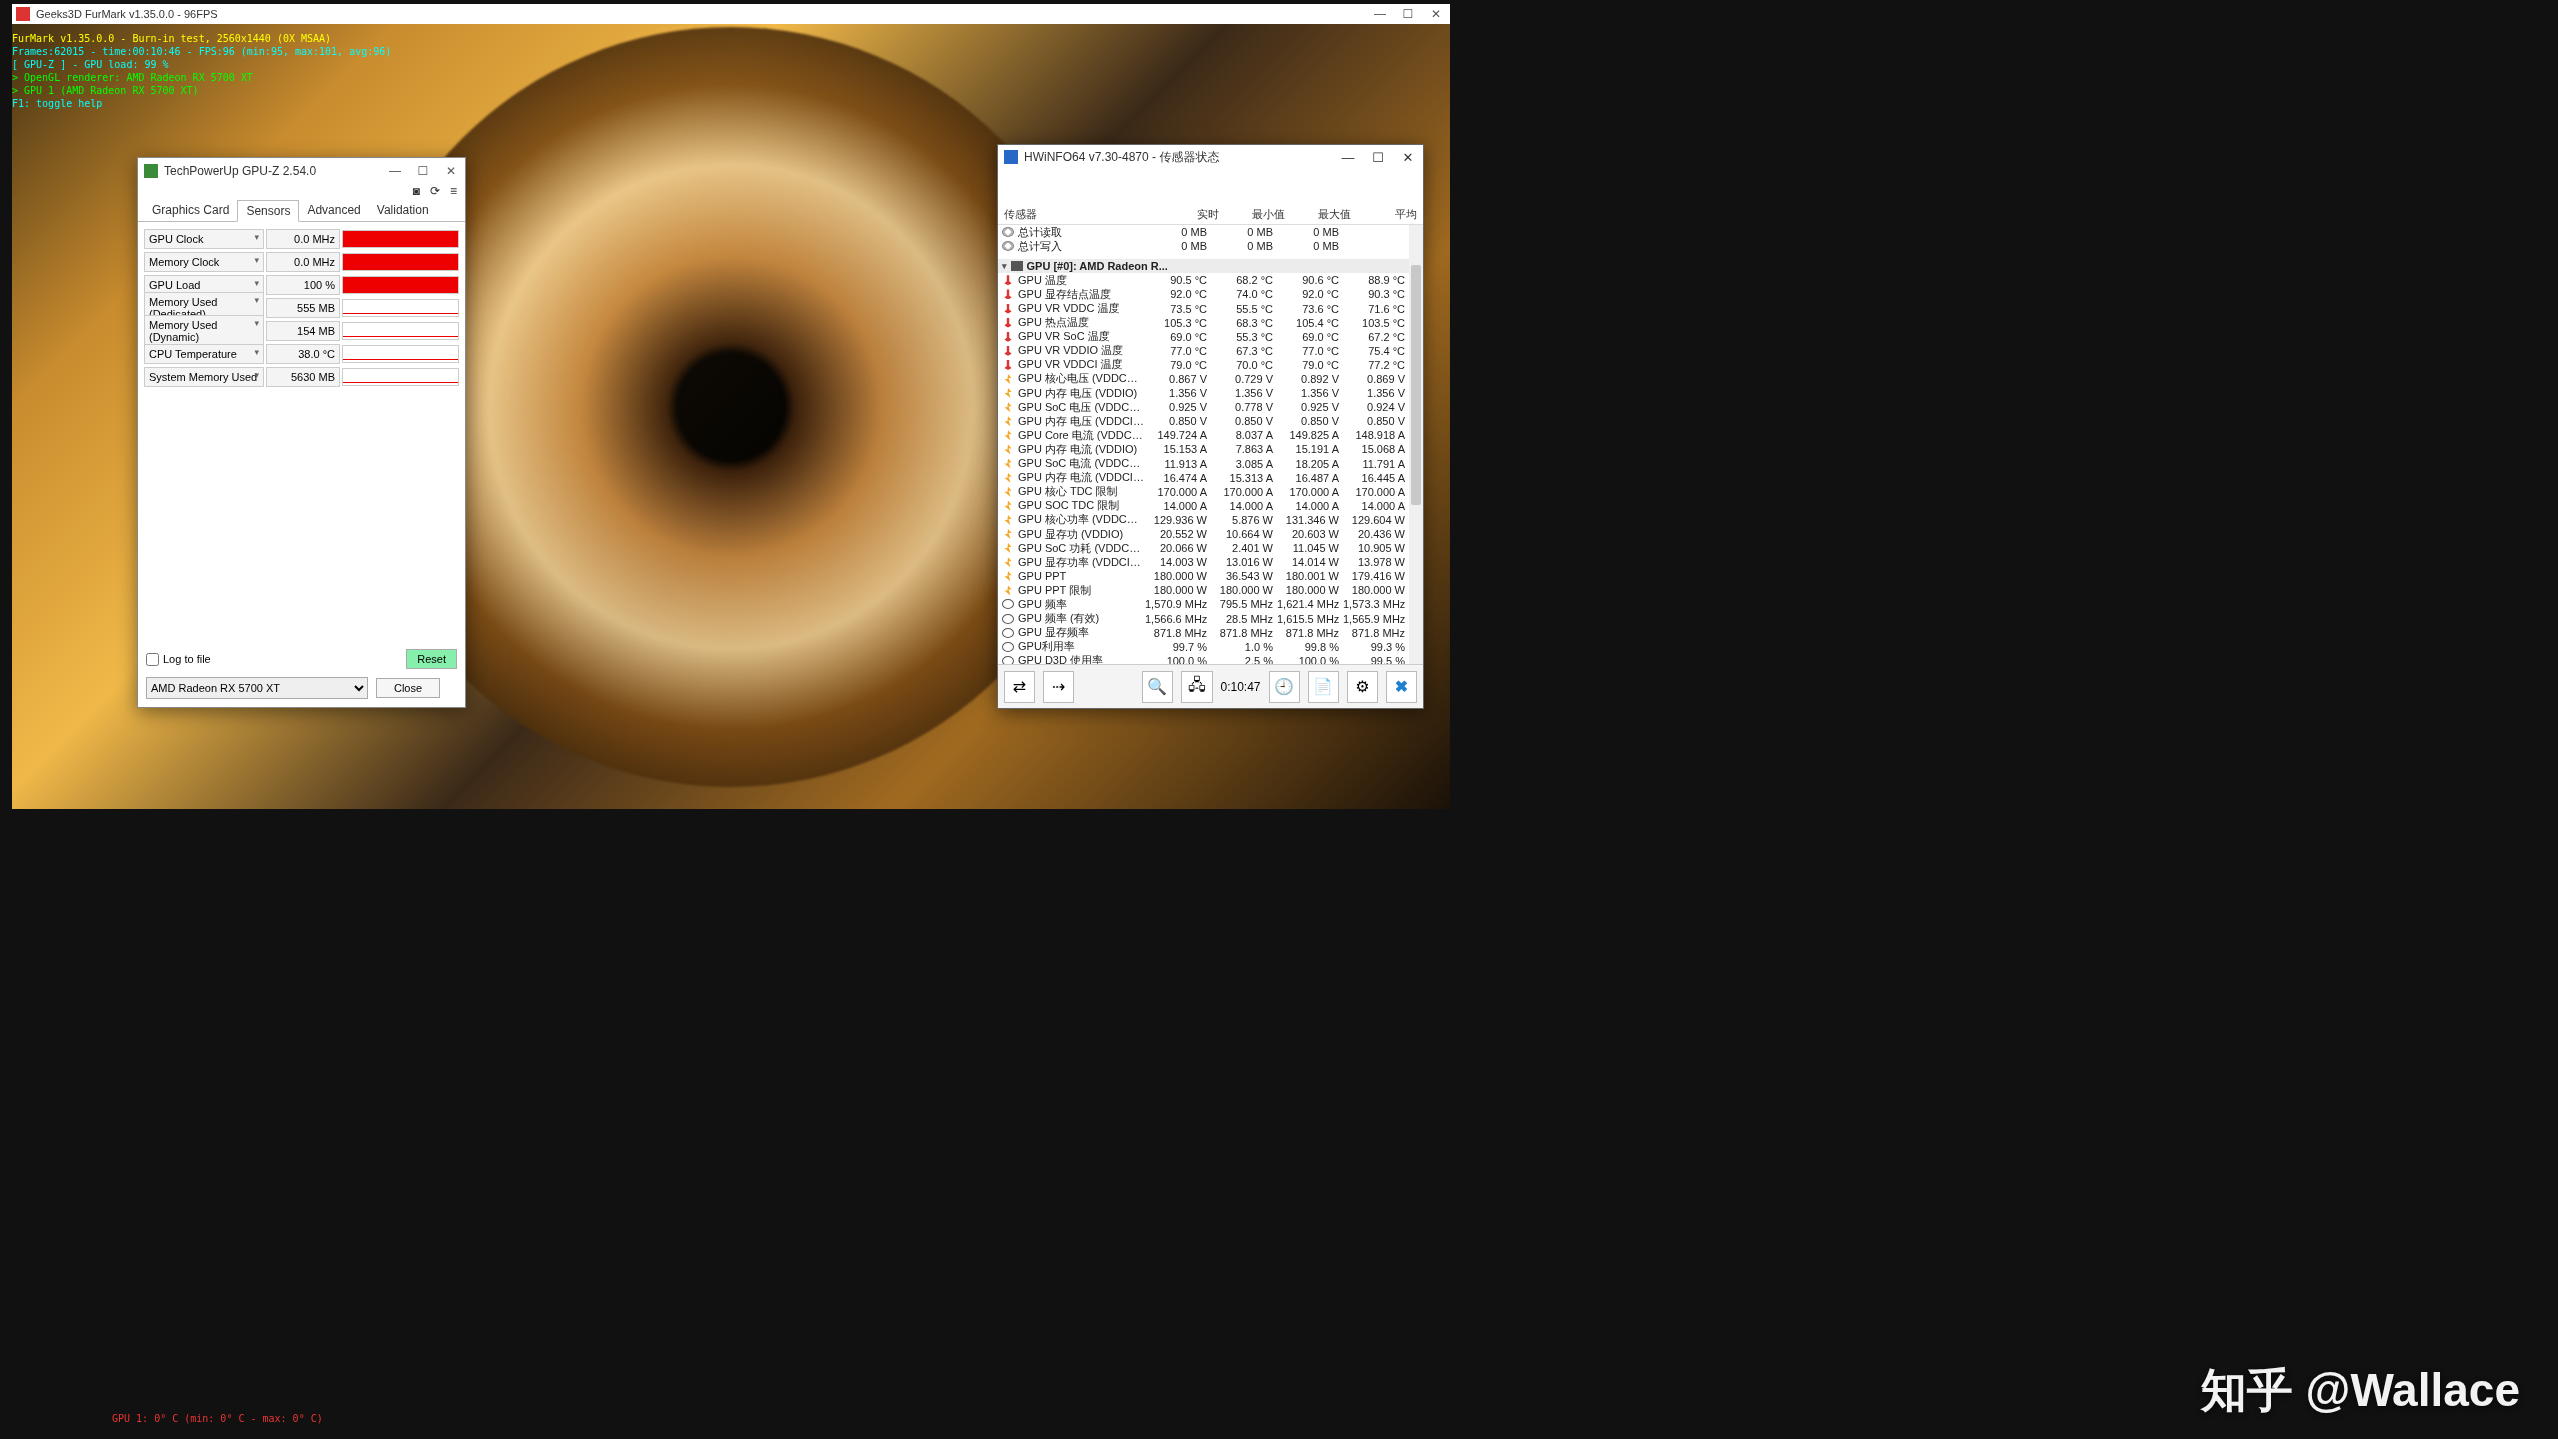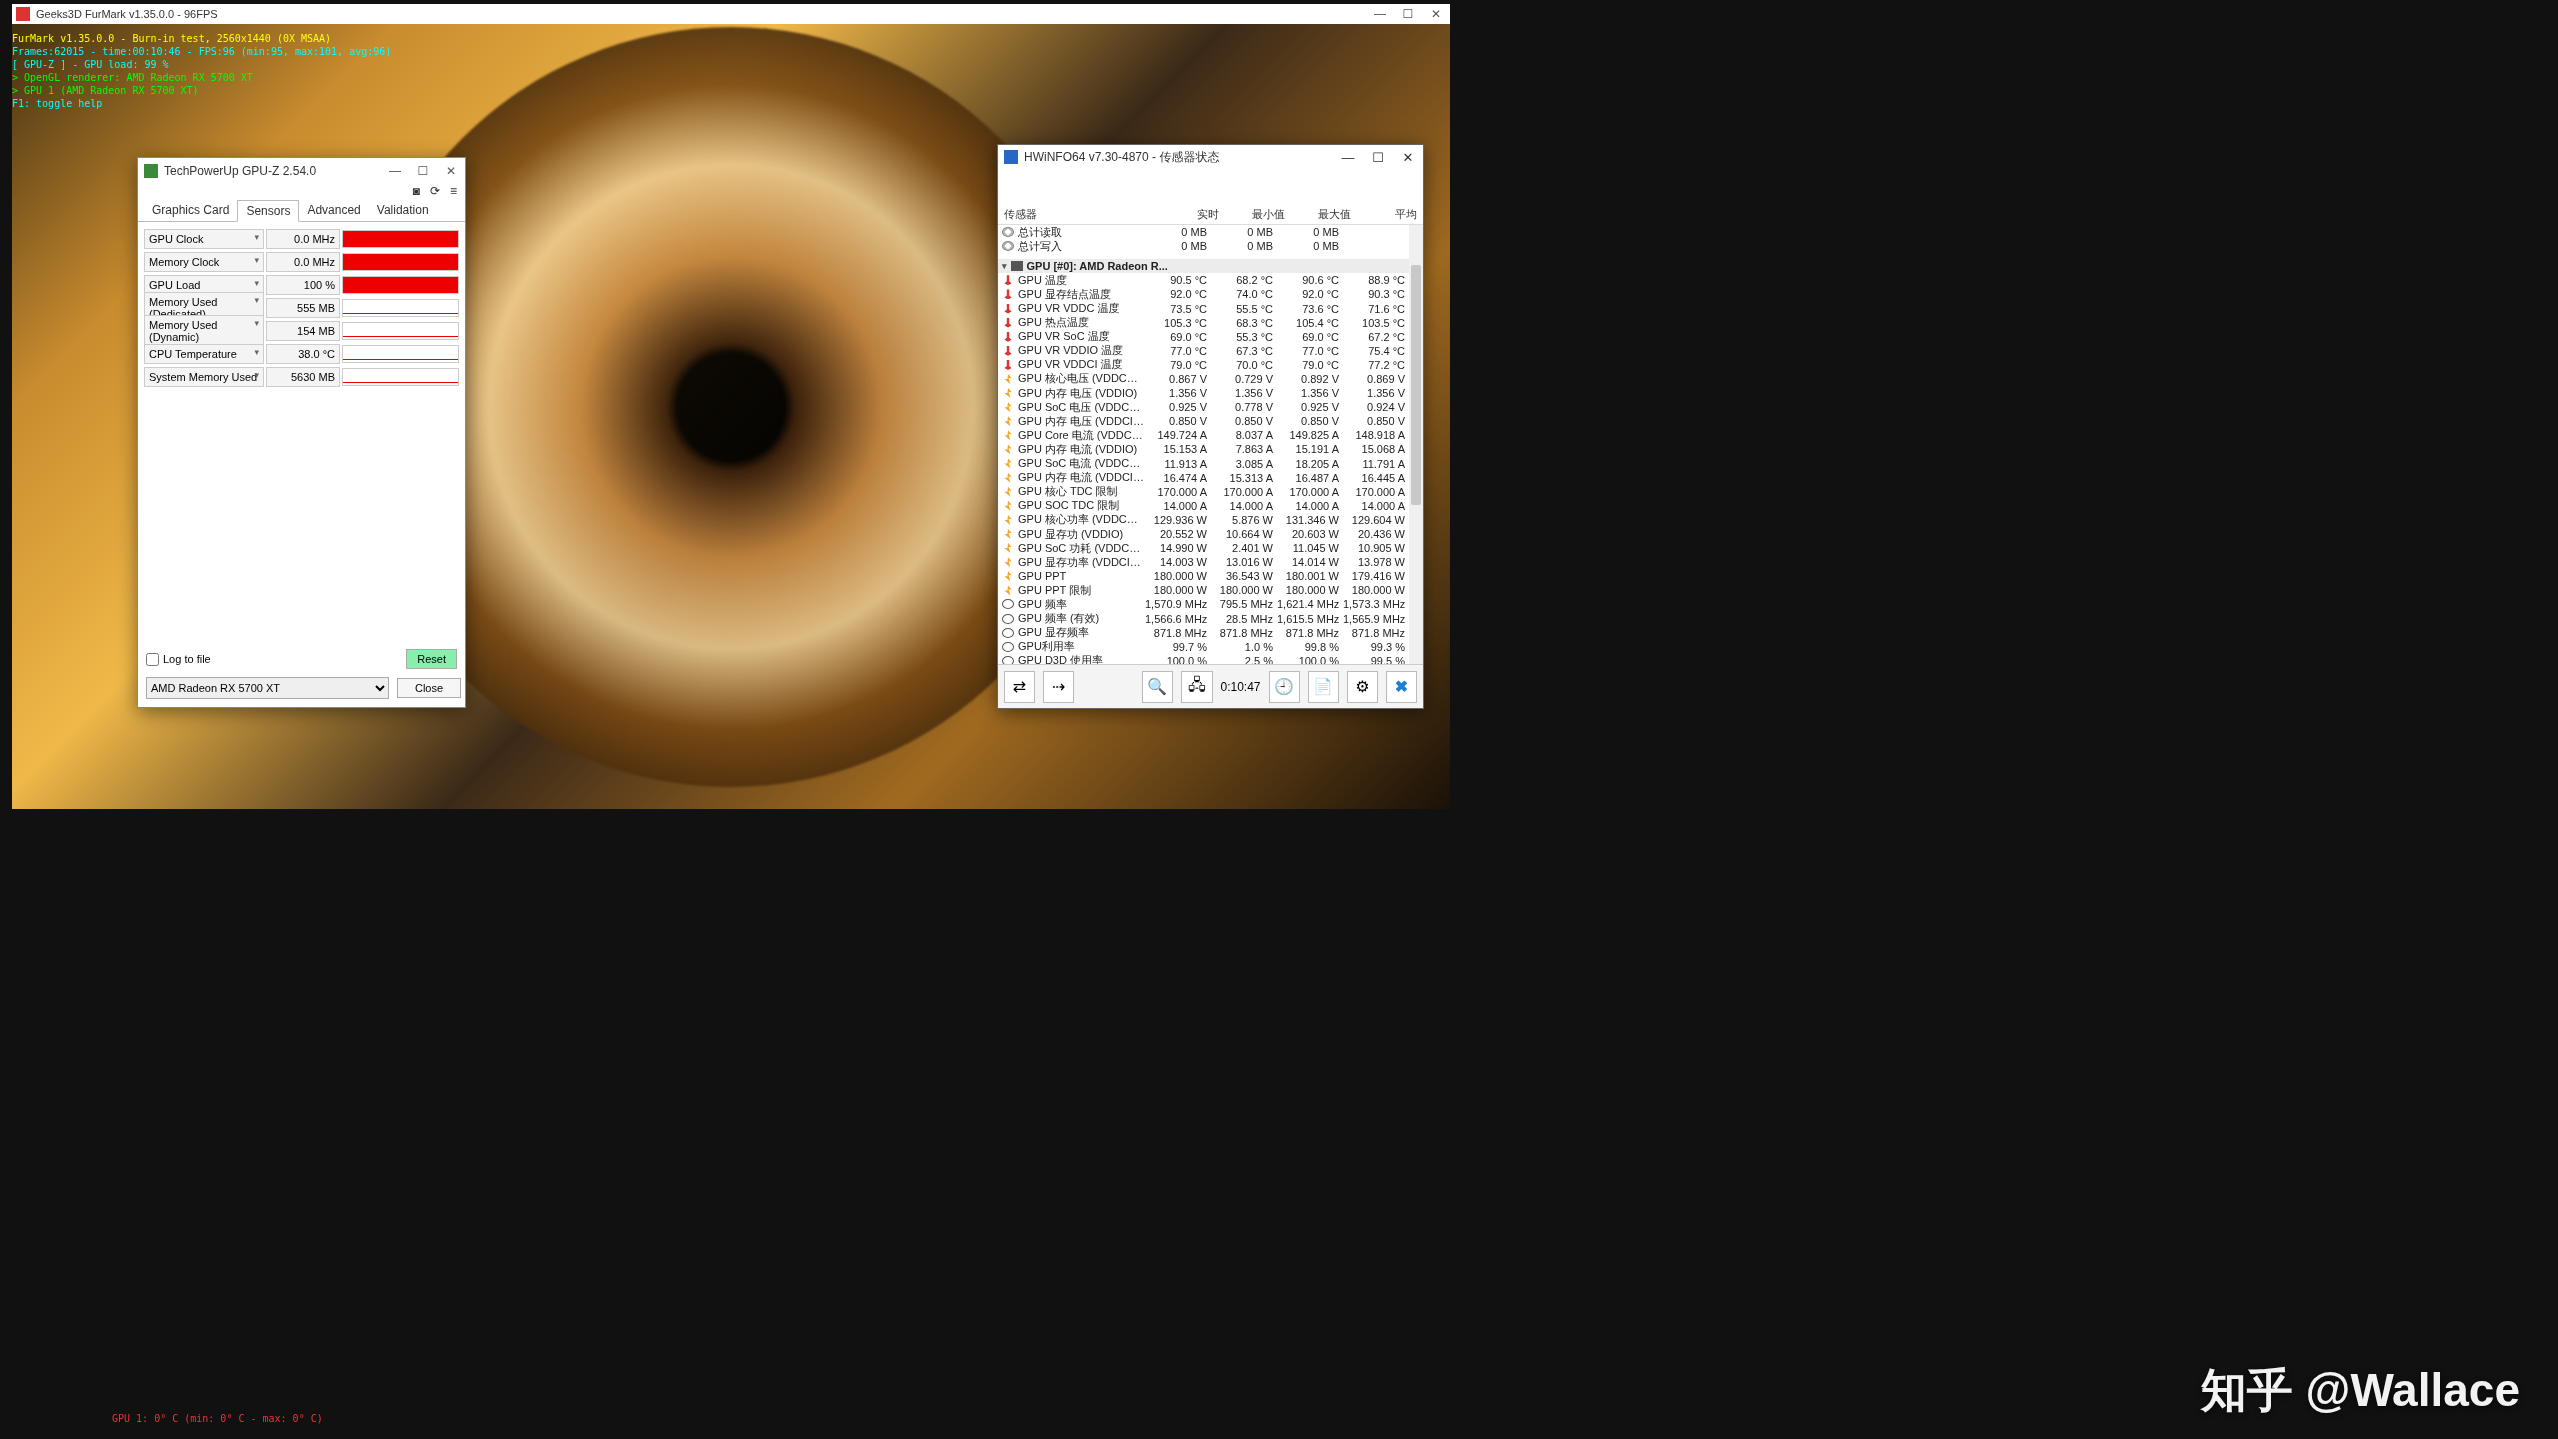--- a/index.html
+++ b/index.html
@@ -25,21 +25,21 @@
   .grow { display: flex; align-items: center; height: 22px; margin-bottom: 1px; font-size: 11px; }
   .grow .glabel { width: 120px; background: #f4f4f4; border: 1px solid #ccc; padding: 3px 4px; position: relative; }
   .grow .glabel::after { content: "▾"; position: absolute; right: 4px; top: 2px; color: #666; font-size: 9px; }
   .grow .gval { width: 74px; text-align: right; background: #f4f4f4; border: 1px solid #ccc; padding: 3px 4px; margin-left: 2px; }
   .grow .gbar { flex: 1; height: 18px; margin-left: 2px; border: 1px solid #ccc; position: relative; background: #fff; }
   .grow .gbar .fill { position: absolute; inset: 0; background: #e00; }
   .grow .gbar .line { position: absolute; left: 0; right: 0; bottom: 2px; height: 1px; background: #e00; }
   #gpuz-bottom { position: absolute; left: 8px; right: 8px; bottom: 38px; display: flex; align-items: center; font-size: 11px; }
   #gpuz-bottom input[type=checkbox] { margin-right: 4px; }
   #gpuz-bottom .reset { margin-left: auto; border: 1px solid #aaa; background: #86efac; padding: 3px 10px; cursor: pointer; }
-  #gpuz-footer { position: absolute; left: 8px; right: 4px; bottom: 8px; display: flex; align-items: center; font-size: 11px; }
+  #gpuz-footer { position: absolute; left: 8px; right: 25px; bottom: 8px; display: flex; align-items: center; font-size: 11px; }
   #gpuz-footer select { flex: 1; height: 22px; border: 1px solid #aaa; font-size: 11px; }
   #gpuz-footer .close { width: 64px; text-align: center; border: 1px solid #aaa; background: #f6f6f6; padding: 3px 0; margin-left: 8px; cursor: pointer; }
   #hwinfo-window { position: absolute; left: 997px; top: 144px; width: 427px; height: 565px; background: #fff; border: 1px solid #666; box-shadow: 0 4px 18px rgba(0,0,0,.5); display: flex; flex-direction: column; }
   #hwinfo-title { height: 24px; display: flex; align-items: center; font-size: 12px; color: #333; padding-left: 6px; background: #fff; }
   #hwinfo-title .hicon { width: 14px; height: 14px; background: #2767c5; margin-right: 6px; }
   #hwinfo-title .wincontrols { margin-left: auto; display: flex; }
   #hwinfo-title .wincontrols span { width: 30px; text-align: center; font-size: 13px; color: #333; cursor: pointer; }
   #hwinfo-header { display: flex; font-size: 11px; color: #333; background: #fff; border-bottom: 1px solid #ddd; padding: 2px 0 2px 6px; margin-top: 36px; }
   #hwinfo-header .hc0 { flex: 1; }
   #hwinfo-header .hc { width: 66px; text-align: right; padding-right: 6px; }
@@ -366,21 +366,21 @@
           <span class="hicon2 ic-volt"></span>
                  <span class="hname">GPU 显存功 (VDDIO)</span>
                  <span class="hval">20.552 W</span>
                  <span class="hval">10.664 W</span>
                  <span class="hval">20.603 W</span>
                  <span class="hval">20.436 W</span>
         </div>
         <div class="hrow">
           <span class="hicon2 ic-volt"></span>
                  <span class="hname">GPU SoC 功耗 (VDDCR_S...</span>
-                 <span class="hval">14.990 W</span>
+                 <span class="hval">20.066 W</span>
                  <span class="hval">2.401 W</span>
                  <span class="hval">11.045 W</span>
                  <span class="hval">10.905 W</span>
         </div>
         <div class="hrow">
           <span class="hicon2 ic-volt"></span>
                  <span class="hname">GPU 显存功率 (VDDCI_MEM)</span>
                  <span class="hval">14.003 W</span>
                  <span class="hval">13.016 W</span>
                  <span class="hval">14.014 W</span>

